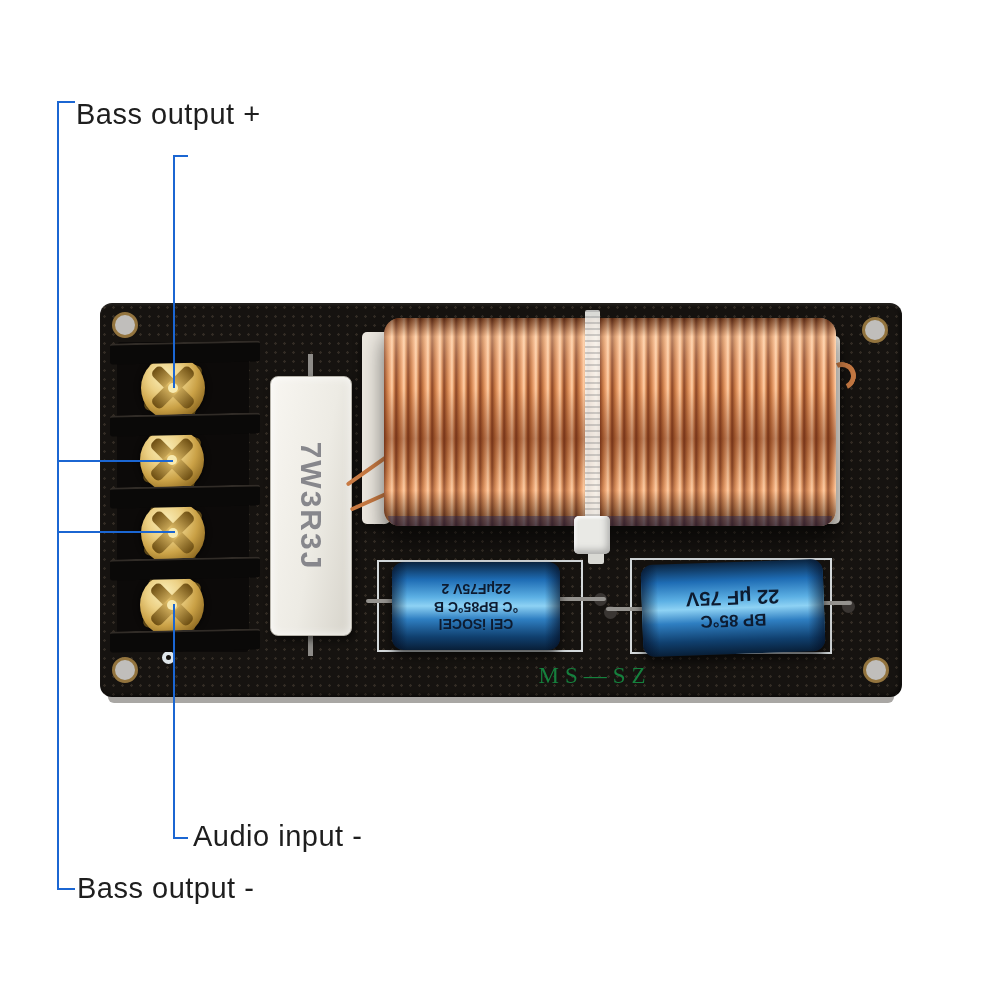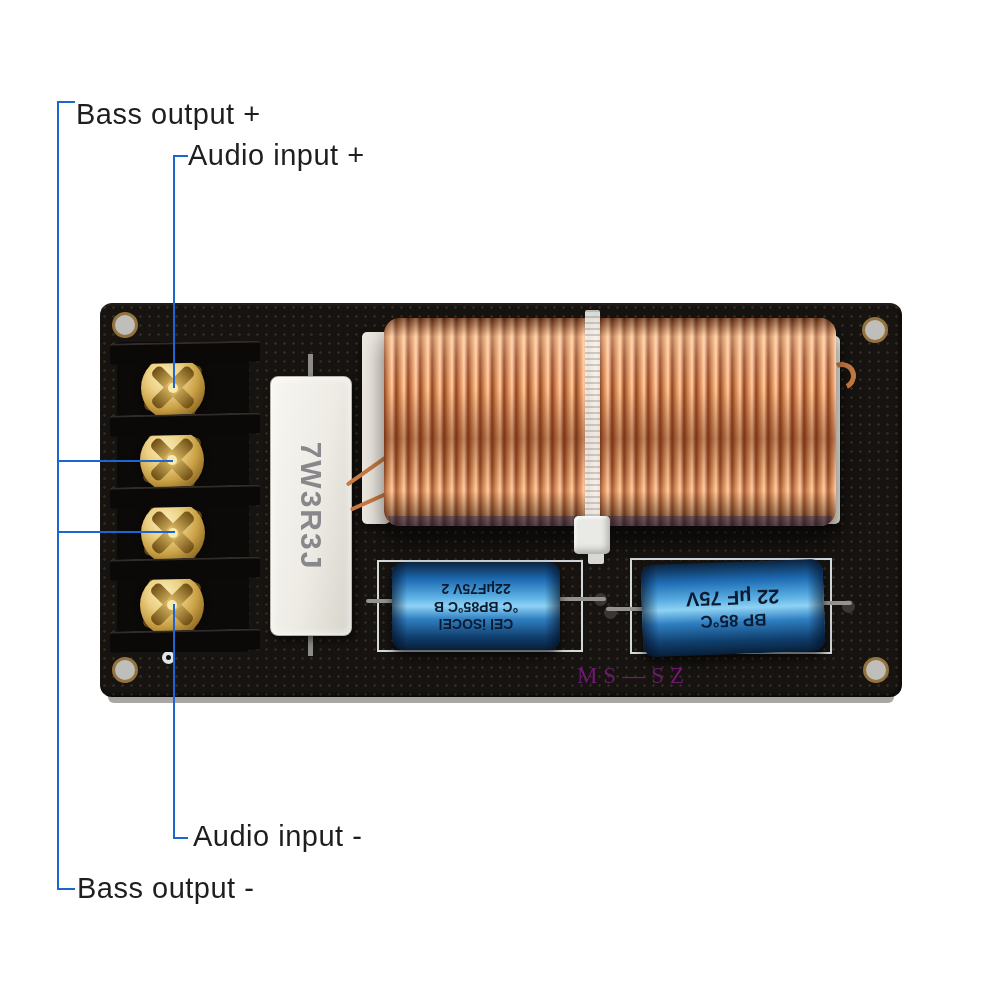--- a/index.html
+++ b/index.html
@@ -57,22 +57,22 @@
   .cap{position:absolute;border-radius:12px;z-index:8;overflow:hidden;
       background:linear-gradient(180deg,#0a2440 0%,#1e6cb4 20%,#5cb0e4 40%,#8ed2f4 50%,#2f7fc2 65%,#10406f 85%,#081f38 100%);
       box-shadow:0 6px 10px rgba(0,0,0,.6);}
   .cap .ends{position:absolute;inset:0;background:linear-gradient(90deg,rgba(2,8,26,.6) 0%,rgba(0,0,0,0) 9%,rgba(0,0,0,0) 91%,rgba(2,8,26,.6) 100%);}
   .cap .print{position:absolute;inset:0;display:flex;flex-direction:column;justify-content:center;align-items:center;
       transform:rotate(180deg);color:#0d1b30;font-weight:bold;line-height:1.25;}
   .cap .print div{white-space:nowrap;}
   .lead{position:absolute;height:4px;background:#95938f;border-radius:2px;z-index:7;}
   .pad{position:absolute;width:13px;height:13px;border-radius:50%;background:#3a3633;z-index:6;}
   
-  .model{position:absolute;left:560px;top:663px;width:130px;text-align:right;z-index:9;
-      font-family:"Liberation Serif",serif;font-size:23px;color:#701a75;letter-spacing:6px;}
+  .model{position:absolute;left:530px;top:663px;width:130px;text-align:center;z-index:9;
+      font-family:"Liberation Serif",serif;font-size:23px;color:#15803d;letter-spacing:6px;}
 </style>
 </head>
 <body>
 
 <div id="stage">
 
   <div class="board-edge"></div>
 
   <div class="board"></div>
 
@@ -170,17 +170,16 @@
   <div class="ann-line" style="left:57px;top:101px;width:2px;height:789px;"></div>
   <div class="ann-line" style="left:57px;top:460px;width:116px;height:2px;"></div>
   <div class="ann-line" style="left:57px;top:531px;width:118px;height:2px;"></div>
   <div class="ann-line" style="left:57px;top:888px;width:18px;height:2px;"></div>
   <div class="ann-line" style="left:173px;top:155px;width:15px;height:2px;"></div>
   <div class="ann-line" style="left:173px;top:155px;width:2px;height:233px;"></div>
   <div class="ann-line" style="left:173px;top:604px;width:2px;height:235px;"></div>
   <div class="ann-line" style="left:173px;top:837px;width:15px;height:2px;"></div>
 
   <div class="ann-label" style="left:76px;top:98px;">Bass output +</div>
-  <div class="ann-label" style="left:188px;top:139px;">Audio input +</div>
   <div class="ann-label" style="left:193px;top:820px;">Audio input -</div>
   <div class="ann-label" style="left:77px;top:872px;">Bass output -</div>
 
 </div>
 
 </body></html>

